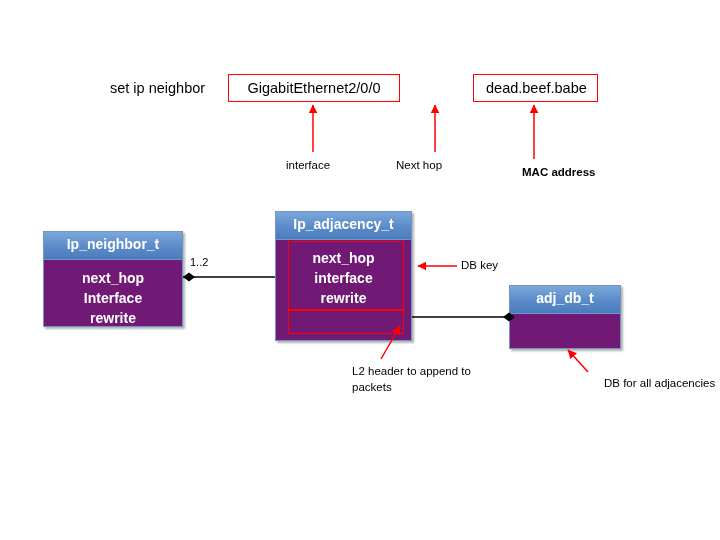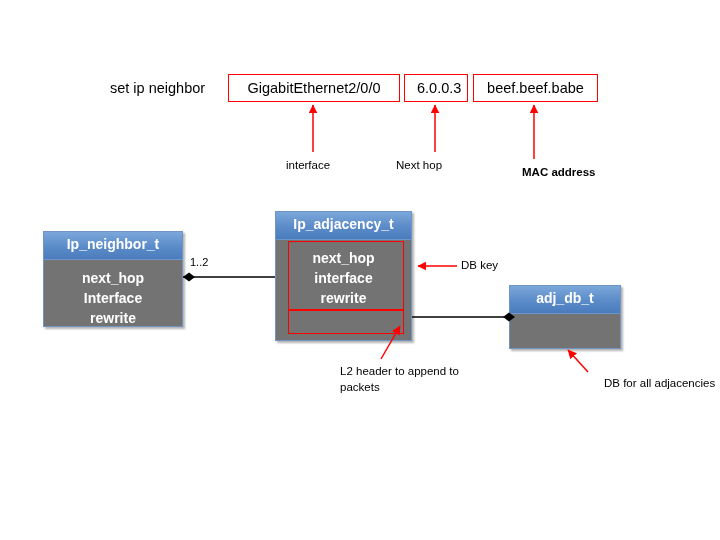--- a/index.html
+++ b/index.html
@@ -46,28 +46,28 @@
   #cmd-nexthop   { left: 404px; width: 64px; }
   #cmd-mac       { left: 473px; width: 125px; }
 
   
   .anno {
     position: absolute;
     font-size: 11.5px;
     color: #000000;
     white-space: nowrap;
   }
-  .anno.wrap { white-space: normal; }
+  .anno.wrap { white-space: normal; margin-left: 12px; }
 
   
   .uml {
     position: absolute;
     box-sizing: border-box;
     border: 1px solid #7094c4;
-    background: #737373;
+    background: #701a75;
     box-shadow: 1.5px 1.5px 2px rgba(0,0,0,0.30);
   }
   .uml-header {
     box-sizing: border-box;
     background: linear-gradient(to bottom, #7ba7da 0%, #5b8bc8 55%, #4a7cbd 100%);
     color: #ffffff;
     font-weight: bold;
     font-size: 14px;
     text-align: center;
     line-height: 1.55;
@@ -115,23 +115,22 @@
 </style>
 </head>
 <body>
 
 <div id="canvas">
 
   <div class="cmd-label">set ip neighbor</div>
 
   <div class="cmd-box" id="cmd-interface">GigabitEthernet2/0/0</div>
 
-  <div class="cmd-box" id="cmd-nexthop">6.0.0.3</div>
 
-  <div class="cmd-box" id="cmd-mac">beef.beef.babe</div>
+  <div class="cmd-box" id="cmd-mac">dead.beef.babe</div>
 
   <div class="anno" style="left:286px; top:159px;">interface</div>
 
   <div class="anno" style="left:396px; top:159px;">Next hop</div>
 
   <div class="anno" style="left:522px; top:166px;font-weight:bold;">MAC address</div>
 
   <div class="uml" id="box-neighbor">
     <div class="uml-header">Ip_neighbor_t</div>
     <div class="uml-body">

